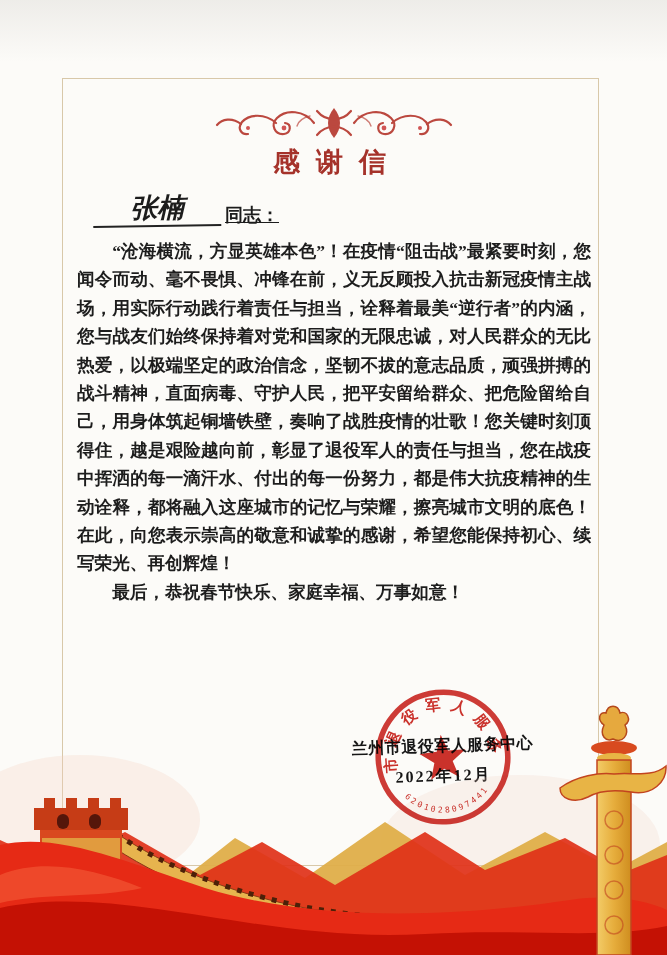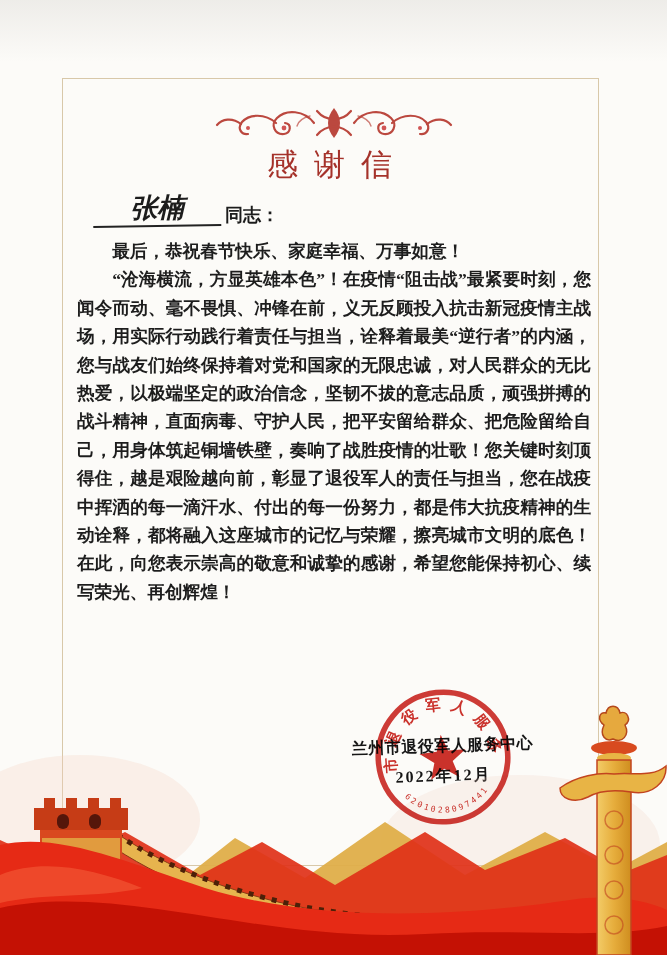--- a/index.html
+++ b/index.html
@@ -15,37 +15,38 @@
   .frame{
     position:absolute;left:62px;top:78px;width:535px;height:786px;
     border:1px solid #d8c8a9;
   }
   .flourish{
     position:absolute;left:50%;top:102px;transform:translateX(-50%);
     width:240px;height:44px;
   }
   .title{
     position:absolute;left:0;top:144px;width:100%;margin:0;
-    text-align:center;font-size:31px;font-weight:normal;color:#a5322a;
+    text-align:center;font-size:27px;font-weight:bold;color:#a5322a;
     letter-spacing:16px;padding-left:8px;box-sizing:border-box;
     font-family:"Liberation Serif", serif;
   }
   .greeting{
     position:absolute;left:93px;top:192px;width:480px;
     color:#1c1c1c;
   }
   .name-line{
     display:inline-block;width:128px;text-align:center;
     border-bottom:2px solid #222;padding-bottom:1px;
     font-size:27px;font-weight:bold;font-style:italic;
     transform:rotate(-1deg);line-height:32px;
   }
   .salutation{
     font-size:18px;font-weight:bold;margin-left:4px;
     vertical-align:-4px;
+    text-decoration:underline;
   }
   .letter-body{
     position:absolute;left:77px;top:237px;width:514px;
     font-size:17.6px;line-height:28.4px;font-weight:600;
     color:#1d1d1d;text-align:justify;
   }
   .letter-body p{margin:0;text-indent:2em;}
   .signature{
     position:absolute;left:348px;top:736px;width:190px;
     text-align:center;color:#151515;transform:rotate(-2deg);
@@ -88,22 +89,22 @@
     </g>
   </svg>
 
   <h1 class="title">感谢信</h1>
 
   <div class="greeting">
     <span class="name-line">张楠</span><span class="salutation">同志：</span>
   </div>
 
   <div class="letter-body">
+    <p>“沧海横流，方显英雄本色”！在疫情“阻击战”最紧要时刻，您闻令而动、毫不畏惧、冲锋在前，义无反顾投入抗击新冠疫情主战场，用实际行动践行着责任与担当，诠释着最美“逆行者”的内涵，您与战友们始终保持着对党和国家的无限忠诚，对人民群众的无比热爱，以极端坚定的政治信念，坚韧不拔的意志品质，顽强拼搏的战斗精神，直面病毒、守护人民，把平安留给群众、把危险留给自己，用身体筑起铜墙铁壁，奏响了战胜疫情的壮歌！您关键时刻顶得住，越是艰险越向前，彰显了退役军人的责任与担当，您在战疫中挥洒的每一滴汗水、付出的每一份努力，都是伟大抗疫精神的生动诠释，都将融入这座城市的记忆与荣耀，擦亮城市文明的底色！在此，向您表示崇高的敬意和诚挚的感谢，希望您能保持初心、续写荣光、再创辉煌！</p>
     <p>最后，恭祝春节快乐、家庭幸福、万事如意！</p>
-    <p>“沧海横流，方显英雄本色”！在疫情“阻击战”最紧要时刻，您闻令而动、毫不畏惧、冲锋在前，义无反顾投入抗击新冠疫情主战场，用实际行动践行着责任与担当，诠释着最美“逆行者”的内涵，您与战友们始终保持着对党和国家的无限忠诚，对人民群众的无比热爱，以极端坚定的政治信念，坚韧不拔的意志品质，顽强拼搏的战斗精神，直面病毒、守护人民，把平安留给群众、把危险留给自己，用身体筑起铜墙铁壁，奏响了战胜疫情的壮歌！您关键时刻顶得住，越是艰险越向前，彰显了退役军人的责任与担当，您在战疫中挥洒的每一滴汗水、付出的每一份努力，都是伟大抗疫精神的生动诠释，都将融入这座城市的记忆与荣耀，擦亮城市文明的底色！在此，向您表示崇高的敬意和诚挚的感谢，希望您能保持初心、续写荣光、再创辉煌！</p>
   </div>
 
   <div class="signature">
     <div class="org">兰州市退役军人服务中心</div>
     <div class="date">2022年12月</div>
   </div>
 
   <svg class="bottom-art" viewBox="0 0 667 275">
     <defs>
       <linearGradient id="goldgrad" x1="0" y1="0" x2="1" y2="0">

